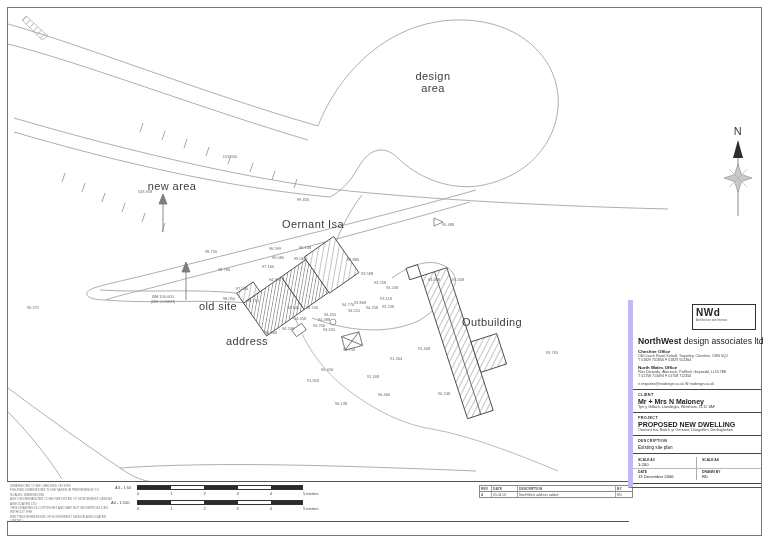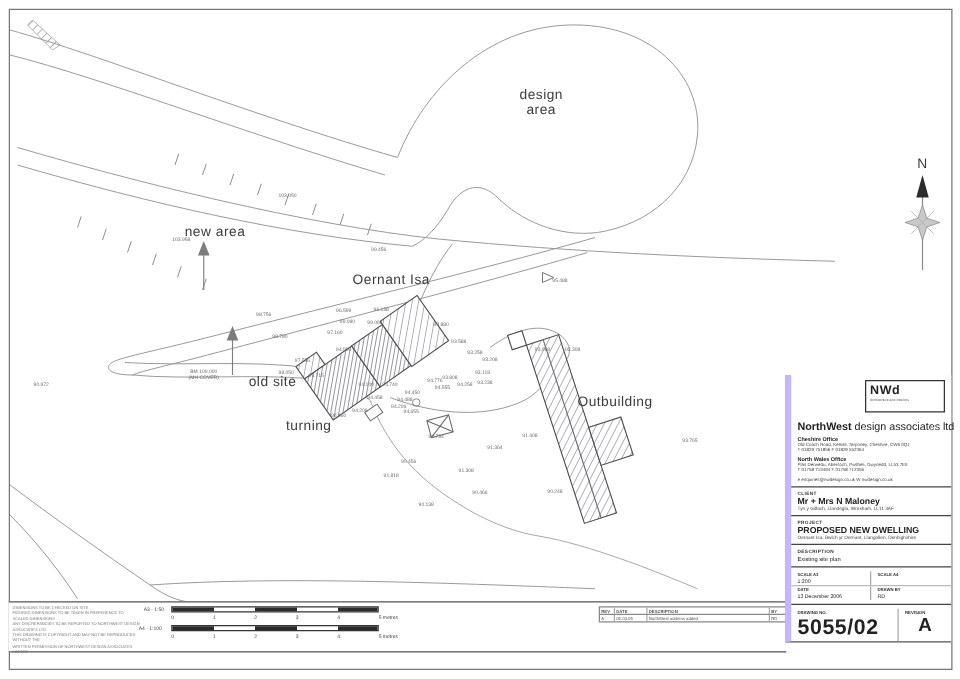--- a/index.html
+++ b/index.html
@@ -163,21 +163,21 @@
     </g>
   </svg>
 
   <div class="layer" id="labels-layer">
       <div class="maplabel lg" style="left: 433px; top: 82px;">design
 area</div>
       <div class="maplabel lg" style="left: 313px; top: 224px;">Oernant Isa</div>
       <div class="maplabel lg" style="left: 492px; top: 322px;">Outbuilding</div>
       <div class="maplabel lg" style="left: 172px; top: 186px;">new area</div>
       <div class="maplabel lg" style="left: 218px; top: 306px;">old site</div>
-      <div class="maplabel lg" style="left: 247px; top: 341px;">turning</div>
+      <div class="maplabel lg" style="left: 247px; top: 341px;">address</div>
       <div class="maplabel lg" style="left: 738px; top: 131px;">N</div>
       <div class="maplabel sm" style="left: 163px; top: 299px;">BM 100.000
 (MH COVER)</div>
     </div>
   <div class="layer" id="spots-layer">
       <div class="spot" style="left: 145px; top: 191px;">103.958</div>
       <div class="spot" style="left: 230px; top: 156px;">103.050</div>
       <div class="spot" style="left: 303px; top: 199px;">99.456</div>
       <div class="spot" style="left: 448px; top: 224px;">95.488</div>
       <div class="spot" style="left: 275px; top: 248px;">96.599</div>
@@ -318,24 +318,14 @@
       <div>
         <div class="mini-label">DATE</div>
         <div class="mini-val">13 December 2006</div>
       </div>
       <div>
         <div class="mini-label">DRAWN BY</div>
         <div class="mini-val">RD</div>
       </div>
     </div>
     <div class="rule"></div>
-    <div class="tworow" style="grid-template-columns:1fr 42px">
-      <div>
-        <div class="mini-label">DRAWING NO.</div>
-        <div class="dno">5055/02</div>
-      </div>
-      <div>
-        <div class="mini-label">REVISION</div>
-        <div class="rev-letter">A</div>
-      </div>
-    </div>
   </div>
 </div>
 
 </body></html>

